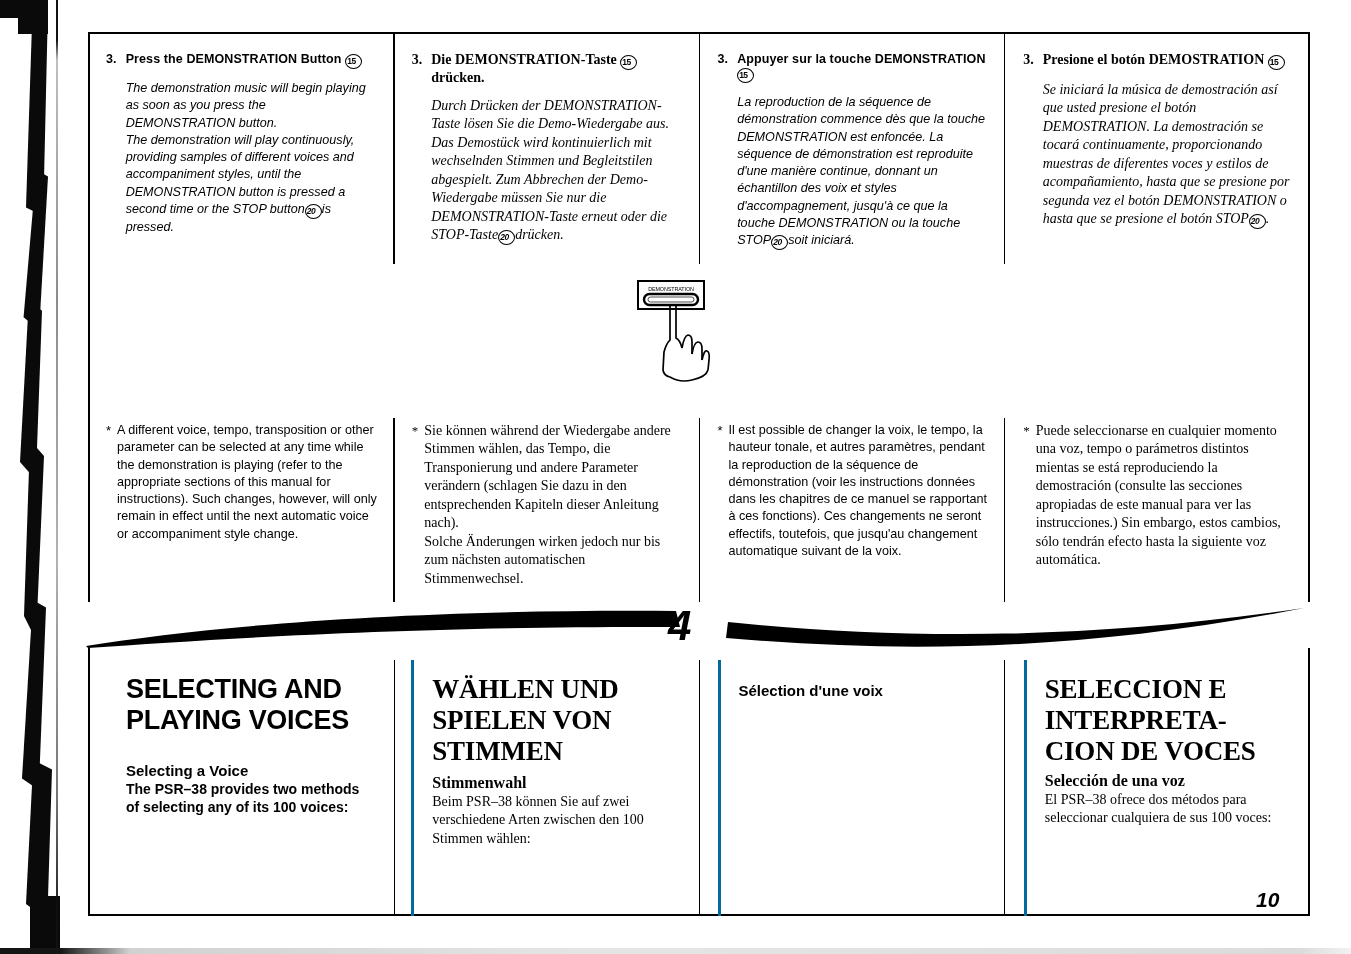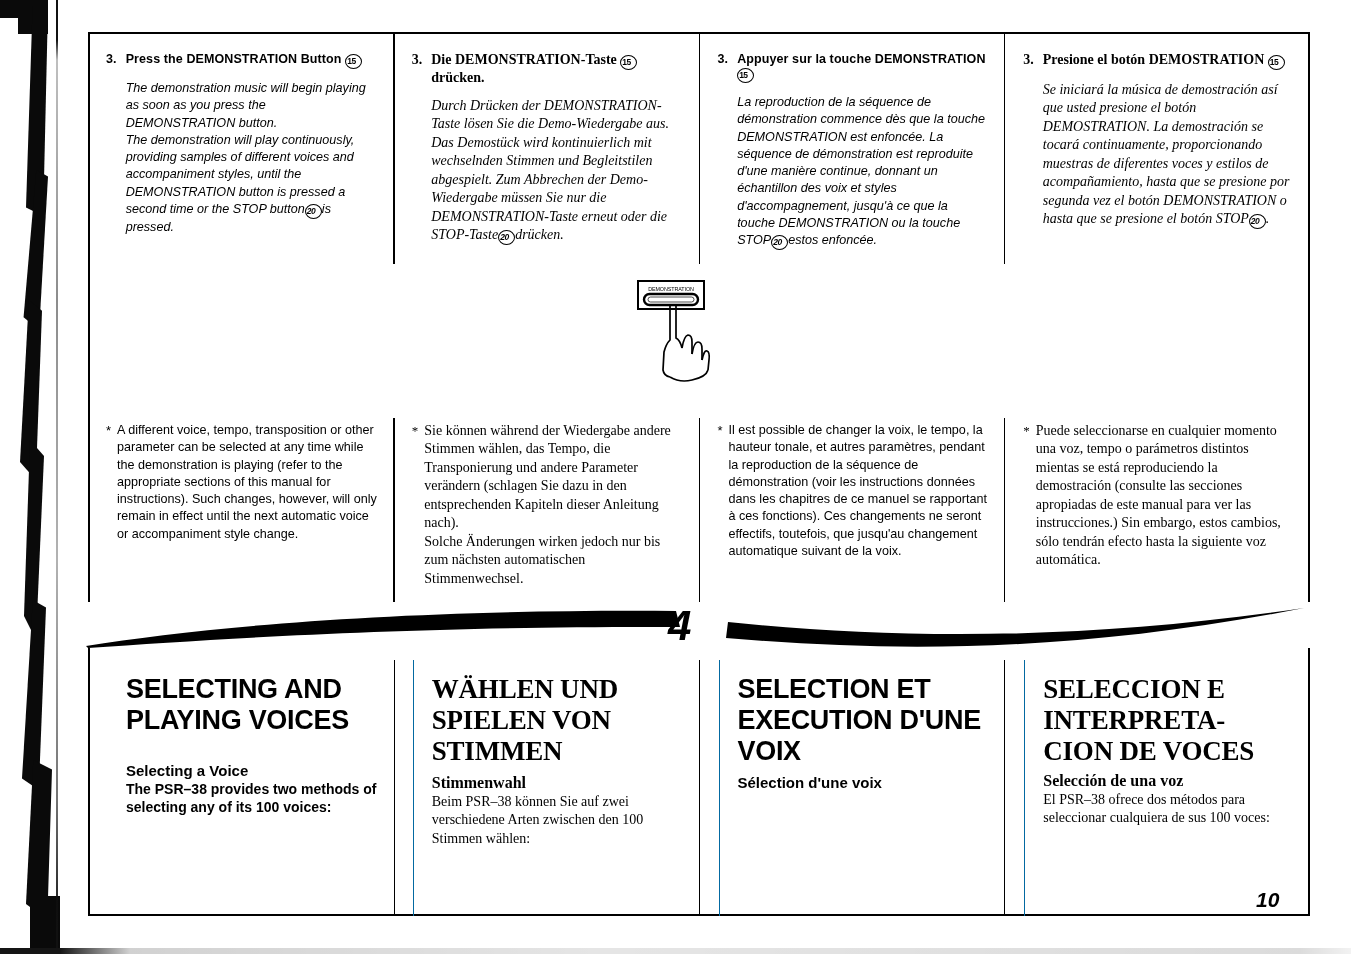--- a/index.html
+++ b/index.html
@@ -179,21 +179,21 @@
     left: 88px; top: 660px;
     width: 1222px; height: 256px;
     display: flex;
   }
   .lcol {
     flex: 1 1 0;
     padding: 14px 16px 0 18px;
     box-sizing: border-box;
     margin-left: 20px;
   }
-  .lcol + .lcol { border-left: 1px solid #0369a1; }
+  .lcol + .lcol { border-left: 3px solid #0369a1; }
 
   .big-title {
     font-weight: bold;
     margin: 0 0 0 0;
   }
   .sans .big-title  { font-size: 27px; line-height: 1.14; letter-spacing: -0.3px; }
   .serif .big-title { font-size: 27px; line-height: 1.14; letter-spacing: -0.2px; }
 
   .sub-title { font-weight: bold; margin: 0; }
   .sans .sub-title  { font-size: 15px; }
@@ -272,21 +272,21 @@
 
   <div class="col sans">
     <div class="step">
       <div class="step-num">3.</div>
       <div class="step-body">
         <div class="step-head">
           <span>Appuyer sur la touche DEMONSTRATION</span>
           <span class="circnum">15</span>
         </div>
         <div class="step-text">
-          <span>La reproduction de la séquence de démonstration commence dès que la touche DEMONSTRATION est enfoncée. La séquence de démonstration est reproduite d'une manière continue, donnant un échantillon des voix et styles d'accompagnement, jusqu'à ce que la touche DEMONSTRATION ou la touche STOP</span><span class="circnum">20</span><span>estos enfoncée.</span>
+          <span>La reproduction de la séquence de démonstration commence dès que la touche DEMONSTRATION est enfoncée. La séquence de démonstration est reproduite d'une manière continue, donnant un échantillon des voix et styles d'accompagnement, jusqu'à ce que la touche DEMONSTRATION ou la touche STOP</span><span class="circnum">20</span><span>soit iniciará.</span>
         </div>
       </div>
     </div>
   </div>
 
   <div class="col serif">
     <div class="step">
       <div class="step-num">3.</div>
       <div class="step-body">
         <div class="step-head">
@@ -383,21 +383,20 @@
   </div>
 
   <div class="lcol serif">
     <div class="big-title">WÄHLEN UND SPIELEN VON STIMMEN</div>
     <div class="title-gap" style="height:8px;"></div>
     <div class="sub-title">Stimmenwahl</div>
     <div class="sub-body">Beim PSR–38 können Sie auf zwei verschiedene Arten zwischen den 100 Stimmen wählen:</div>
   </div>
 
   <div class="lcol sans">
-    <div class="big-title">SELECTION ET EXECUTION D'UNE VOIX</div>
     <div class="title-gap" style="height:8px;"></div>
     <div class="sub-title">Sélection d'une voix</div>
   </div>
 
   <div class="lcol serif">
     <div class="big-title">SELECCION E INTERPRETA-CION DE VOCES</div>
     <div class="title-gap" style="height:6px;"></div>
     <div class="sub-title">Selección de una voz</div>
     <div class="sub-body">El PSR–38 ofrece dos métodos para seleccionar cualquiera de sus 100 voces:</div>
   </div>

